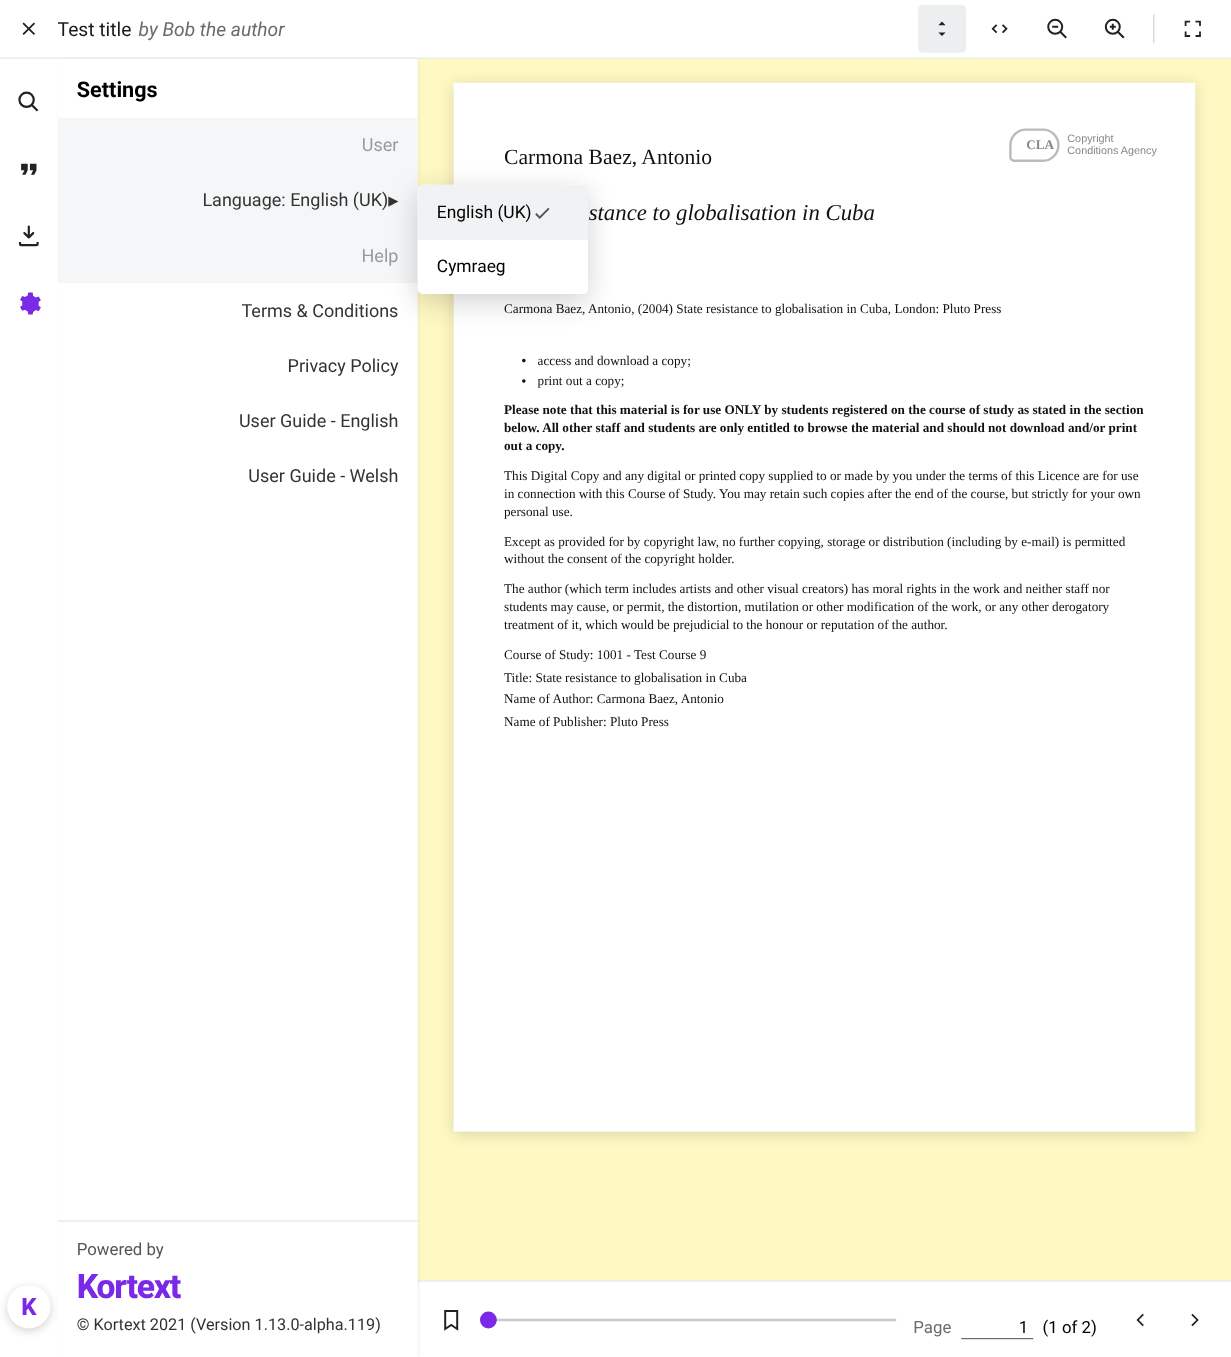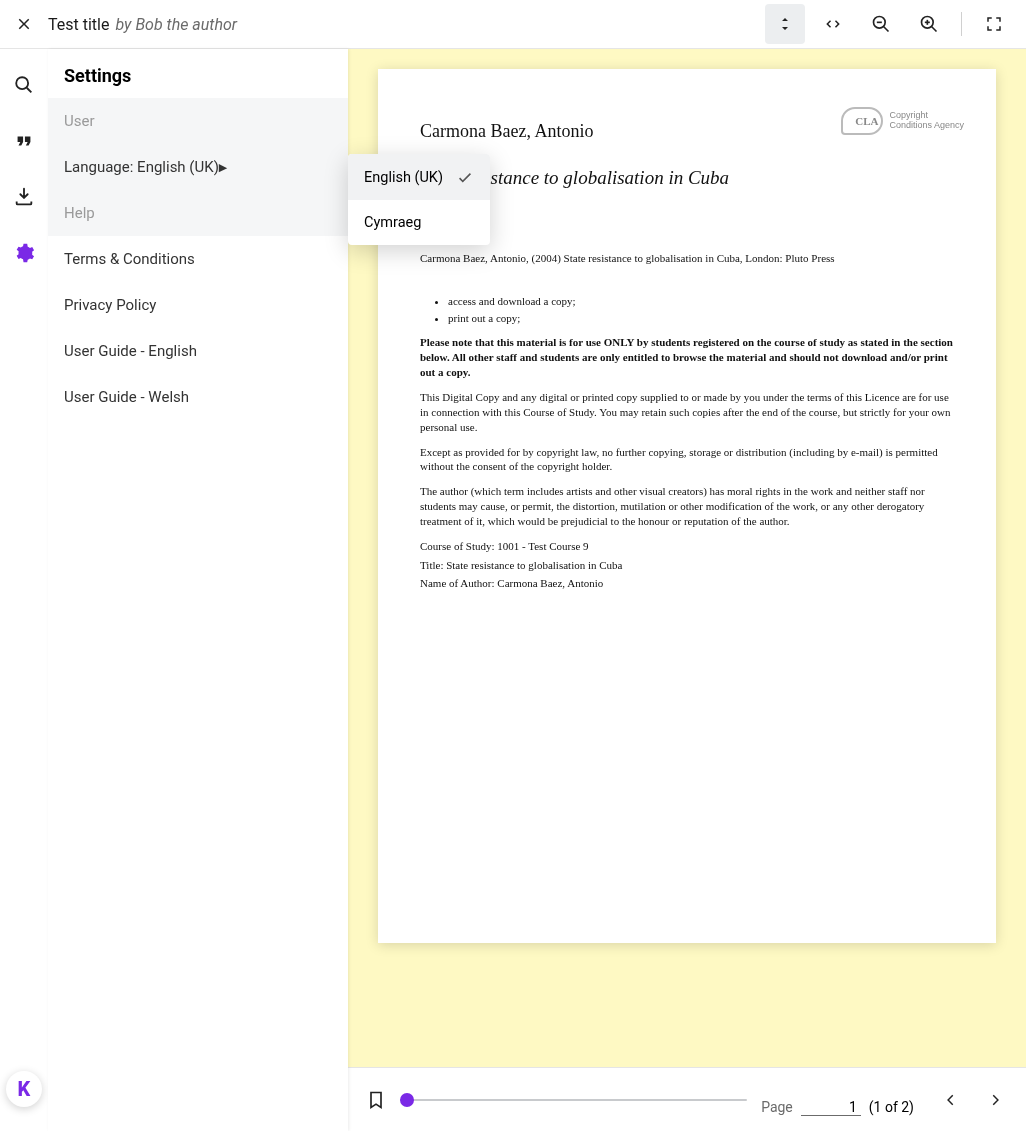--- a/index.html
+++ b/index.html
@@ -19,31 +19,31 @@
   .main { flex: 1; display: flex; min-height: 0; }
   
   .rail { width: 48px; background: #fff; display: flex; flex-direction: column; align-items: center; padding-top: 16px; gap: 16px; position: relative; }
   .rail .rail-btn { width: 40px; height: 40px; display: flex; align-items: center; justify-content: center; cursor: pointer; border-radius: 4px; }
   .rail .badge-k { position: absolute; bottom: 24px; width: 36px; height: 36px; border-radius: 50%; box-shadow: 0 2px 8px rgba(0,0,0,0.18); display: flex; align-items: center; justify-content: center; color: #7a29e6; font-weight: 800; font-size: 20px; background: #fff; }
   .rail .pointer { position: absolute; right: -7px; top: 148px; width: 0; height: 0; border-top: 7px solid transparent; border-bottom: 7px solid transparent; border-right: 7px solid #fff; }
   
   .panel { width: 300px; background: #fff; display: flex; flex-direction: column; box-shadow: 1px 0 3px rgba(0,0,0,0.08); z-index: 2; }
   .panel h2 { font-size: 18px; font-weight: 700; padding: 16px 16px 12px; }
   .menu { flex: 1; overflow-y: auto; }
-  .menu-item { padding: 14px 16px; font-size: 15px; color: #333; cursor: pointer; display: flex; align-items: center; justify-content: flex-start; }
+  .menu-item { padding: 14px 16px; font-size: 15px; color: #333; cursor: pointer; display: flex; align-items: center; justify-content: flex-end; }
   .menu-item.disabled { color: #9a9a9a; background: #f5f6f7; cursor: default; }
   .menu-item.lang { background: #f5f6f7; }
   .menu-item .caret { font-size: 11px; color: #333; }
   .panel-footer { border-top: 1px solid #e5e5e5; padding: 16px; font-size: 14px; color: #555; }
   .panel-footer .powered { margin-bottom: 6px; }
   .panel-footer .brand { font-size: 28px; font-weight: 800; color: #7a29e6; letter-spacing: -1px; margin-bottom: 6px; }
   .panel-footer .copy { font-size: 13.5px; line-height: 1.45; color: #333; }
   
   .flyout { position: absolute; left: 348px; top: 154px; width: 142px; background: #fff; border-radius: 4px; box-shadow: 0 6px 24px rgba(0,0,0,0.18); z-index: 50; overflow: hidden; }
-  .flyout .opt { padding: 14px 16px; font-size: 14.5px; display: flex; align-items: center; justify-content: space-between; cursor: pointer; }
+  .flyout .opt { padding: 14px 16px; font-size: 14.5px; display: flex; align-items: center; cursor: pointer; }
   .flyout .opt.selected { background: #f1f2f3; }
   
   .content { flex: 1; background: #fef9c3; display: flex; flex-direction: column; position: relative; min-width: 0; }
   .page-wrap { flex: 1; overflow: auto; display: flex; justify-content: center; padding: 20px 30px; }
   .page { width: 618px; height: 874px; background: #fff; box-shadow: 0 2px 12px rgba(0,0,0,0.15); padding: 50px 42px 40px; font-family: Georgia, "Times New Roman", serif; color: #111; font-size: 11px; line-height: 1.35; position: relative; }
   .page .logo { position: absolute; right: 32px; top: 38px; display: flex; align-items: center; gap: 6px; color: #888; }
   .page .logo .mark { width: 42px; height: 28px; border: 2.5px solid #bbb; border-radius: 14px 14px 14px 4px; position: relative; display:flex; align-items:center; justify-content:flex-end; padding-right:3px; font-size:11px; font-weight:700; color:#888; }
   .page .logo .txt { font-family: -apple-system, sans-serif; font-size: 9px; line-height: 1.1; color: #888; }
   .page h1.author { font-size: 18px; font-weight: 400; margin-bottom: 22px; font-family: Georgia, serif; }
   .page h2.doctitle { font-size: 19px; font-style: italic; font-weight: 400; margin-bottom: 60px; font-family: Georgia, serif; }
@@ -169,20 +169,25 @@
         <div class="menu-item">
           <span>Privacy Policy</span>
         </div>
         <div class="menu-item">
           <span>User Guide - English</span>
         </div>
         <div class="menu-item">
           <span>User Guide - Welsh</span>
         </div>
       </div>
+      <div class="panel-footer">
+        <div class="powered">Powered by</div>
+        <div class="brand">Kortext</div>
+        <div class="copy">© Kortext 2021 (Version 1.13.0-alpha.119)</div>
+      </div>
     </div>
 
     <div class="flyout">
       <div class="opt selected">
         <span>English (UK)</span>
         <span>
           <svg width="18" height="18" viewBox="0 0 24 24">
               <path d="M9 16.2l-3.5-3.5L4 14.2 9 19.2 20 8.2l-1.5-1.5z" fill="#555"></path>
             </svg>
         </span>
@@ -210,20 +215,21 @@
             <li>print out a copy;</li>
           </ul>
           <p class="bold">Please note that this material is for use ONLY by students registered on the course of study as stated in the section below. All other staff and students are only entitled to browse the material and should not download and/or print out a copy.</p>
           <p>This Digital Copy and any digital or printed copy supplied to or made by you under the terms of this Licence are for use in connection with this Course of Study. You may retain such copies after the end of the course, but strictly for your own personal use.</p>
           <p>Except as provided for by copyright law, no further copying, storage or distribution (including by e-mail) is permitted without the consent of the copyright holder.</p>
           <p>The author (which term includes artists and other visual creators) has moral rights in the work and neither staff nor students may cause, or permit, the distortion, mutilation or other modification of the work, or any other derogatory treatment of it, which would be prejudicial to the honour or reputation of the author.</p>
           <div class="meta">
             <div>Course of Study: 1001 - Test Course 9</div>
             <div>Title: State resistance to globalisation in Cuba</div>
             <div>Name of Author: Carmona Baez, Antonio</div>
+            <div>Name of Publisher: Pluto Press</div>
           </div>
         </div>
       </div>
 
       <div class="bottombar">
         <div class="bookmark">
           <svg width="20" height="22" viewBox="0 0 24 24">
               <path d="M6 3h12v18l-6-4-6 4z" fill="none" stroke="#222" stroke-width="2"></path>
             </svg>
         </div>

